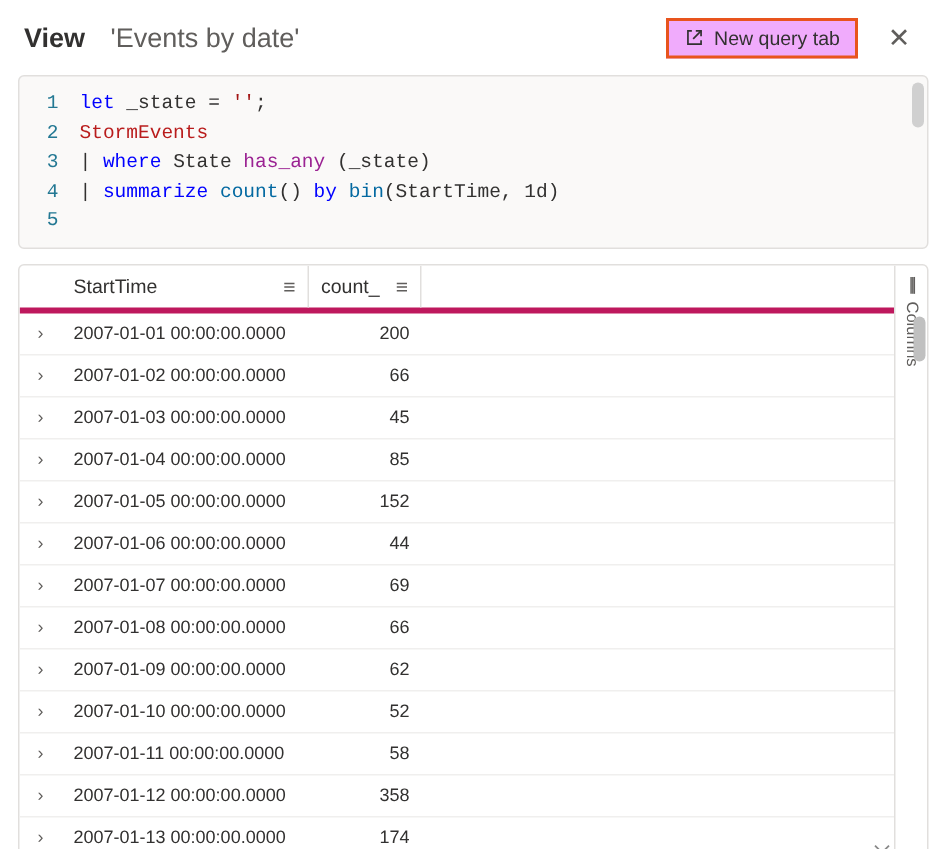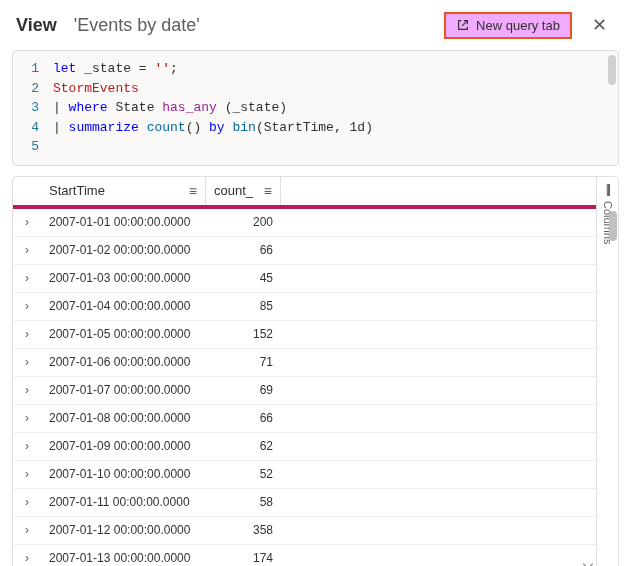--- a/index.html
+++ b/index.html
@@ -267,21 +267,21 @@
           <div class="cell-count">85</div>
         </div>
         <div class="grid-row">
           <div class="cell-expand">›</div>
           <div class="cell-start">2007-01-05 00:00:00.0000</div>
           <div class="cell-count">152</div>
         </div>
         <div class="grid-row">
           <div class="cell-expand">›</div>
           <div class="cell-start">2007-01-06 00:00:00.0000</div>
-          <div class="cell-count">71</div>
+          <div class="cell-count">44</div>
         </div>
         <div class="grid-row">
           <div class="cell-expand">›</div>
           <div class="cell-start">2007-01-07 00:00:00.0000</div>
           <div class="cell-count">69</div>
         </div>
         <div class="grid-row">
           <div class="cell-expand">›</div>
           <div class="cell-start">2007-01-08 00:00:00.0000</div>
           <div class="cell-count">66</div>

